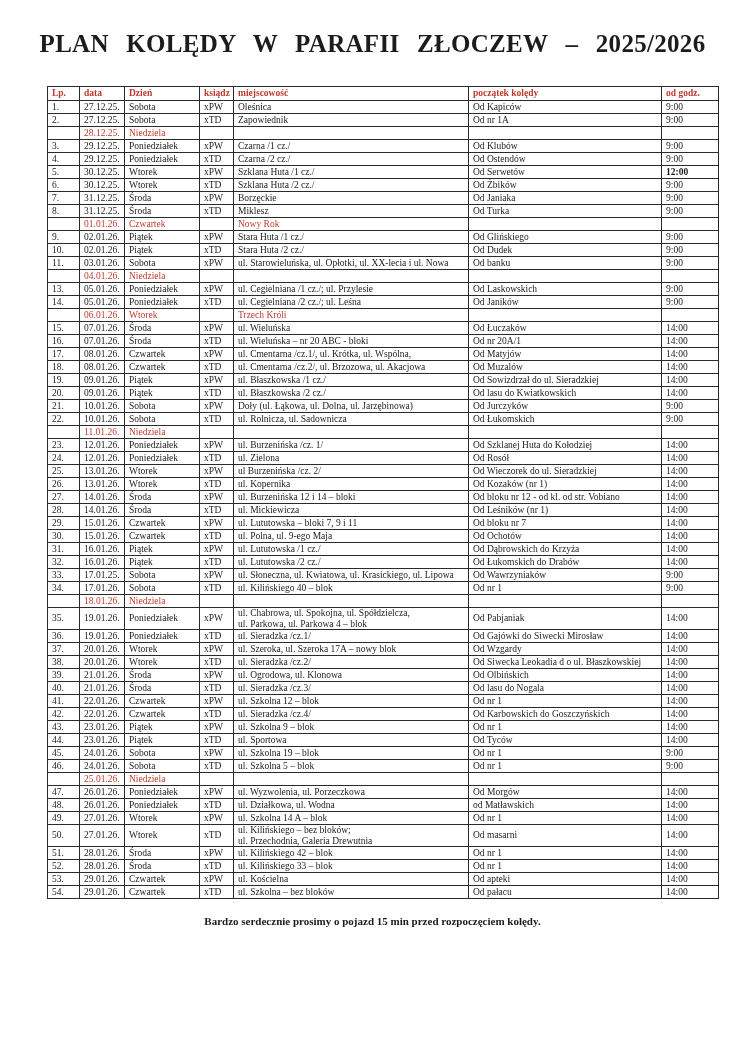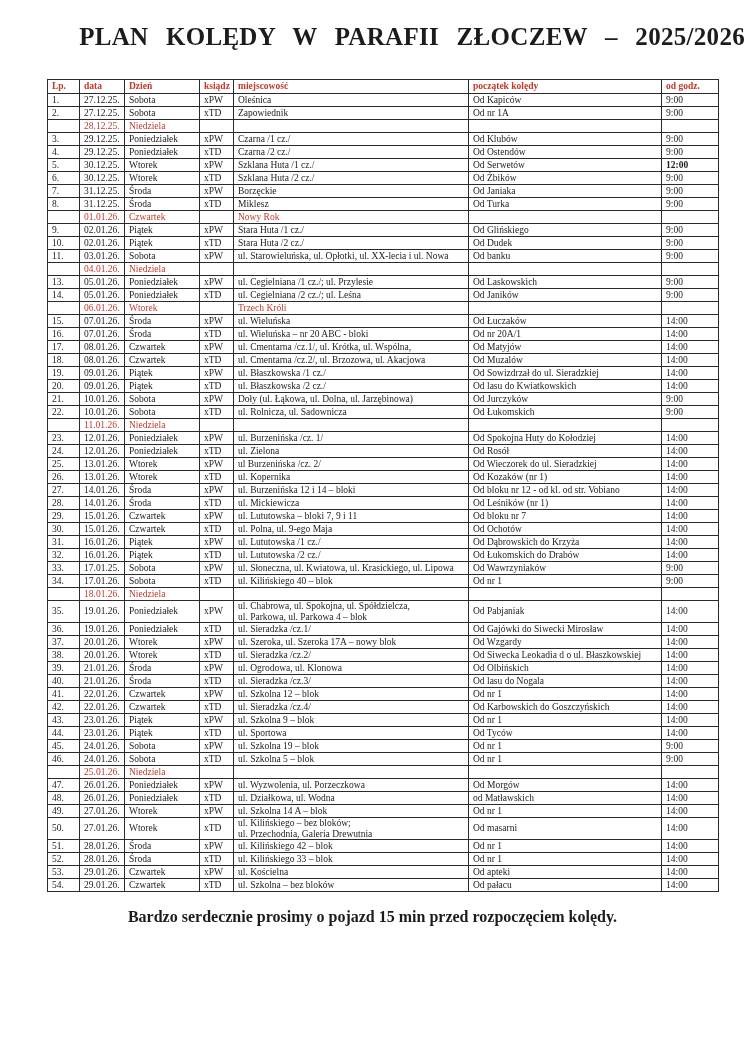--- a/index.html
+++ b/index.html
@@ -5,22 +5,22 @@
   html,body{
     margin:0; padding:0;
     width:745px; height:1053px;
     background:#ffffff;
     font-family:"Liberation Serif", serif;
     color:#1c1c1c;
     overflow:hidden;
   }
   .page{ width:745px; height:1053px; position:relative; }
   .doc-title{
-    margin:23px 0 0 0;
-    text-align:right;
+    margin:30px 0 0 0;
+    text-align:center;
     font-size:25px;
     font-weight:bold;
     letter-spacing:0.3px;
     word-spacing:11px;
     white-space:nowrap;
   }
   table.plan{
     border-collapse:collapse;
     table-layout:fixed;
     width:671px;
@@ -44,21 +44,21 @@
   th{
     color:#bf3a2b;
     font-weight:bold;
     height:13px;
   }
   tr.red-row td{ color:#bf3a2b; }
   td.bold{ font-weight:bold; }
   .footer-note{
     margin-top:16px;
     text-align:center;
-    font-size:16px;
+    font-size:11px;
     font-weight:bold;
   }
 </style>
 </head>
 <body>
 
 <div class="page">
 
   <h1 class="doc-title">PLAN  KOLĘDY  W  PARAFII  ZŁOCZEW  –  2025/2026</h1>
 
@@ -317,21 +317,21 @@
           <td></td>
           <td></td>
           <td></td>
         </tr>
         <tr>
           <td>23.</td>
           <td>12.01.26.</td>
           <td>Poniedziałek</td>
           <td>xPW</td>
           <td>ul. Burzenińska /cz. 1/</td>
-          <td>Od Spokojna Huty do Kołodziej</td>
+          <td>Od Szklanej Huta do Kołodziej</td>
           <td>14:00</td>
         </tr>
         <tr>
           <td>24.</td>
           <td>12.01.26.</td>
           <td>Poniedziałek</td>
           <td>xTD</td>
           <td>ul. Zielona</td>
           <td>Od Rosół</td>
           <td>14:00</td>

